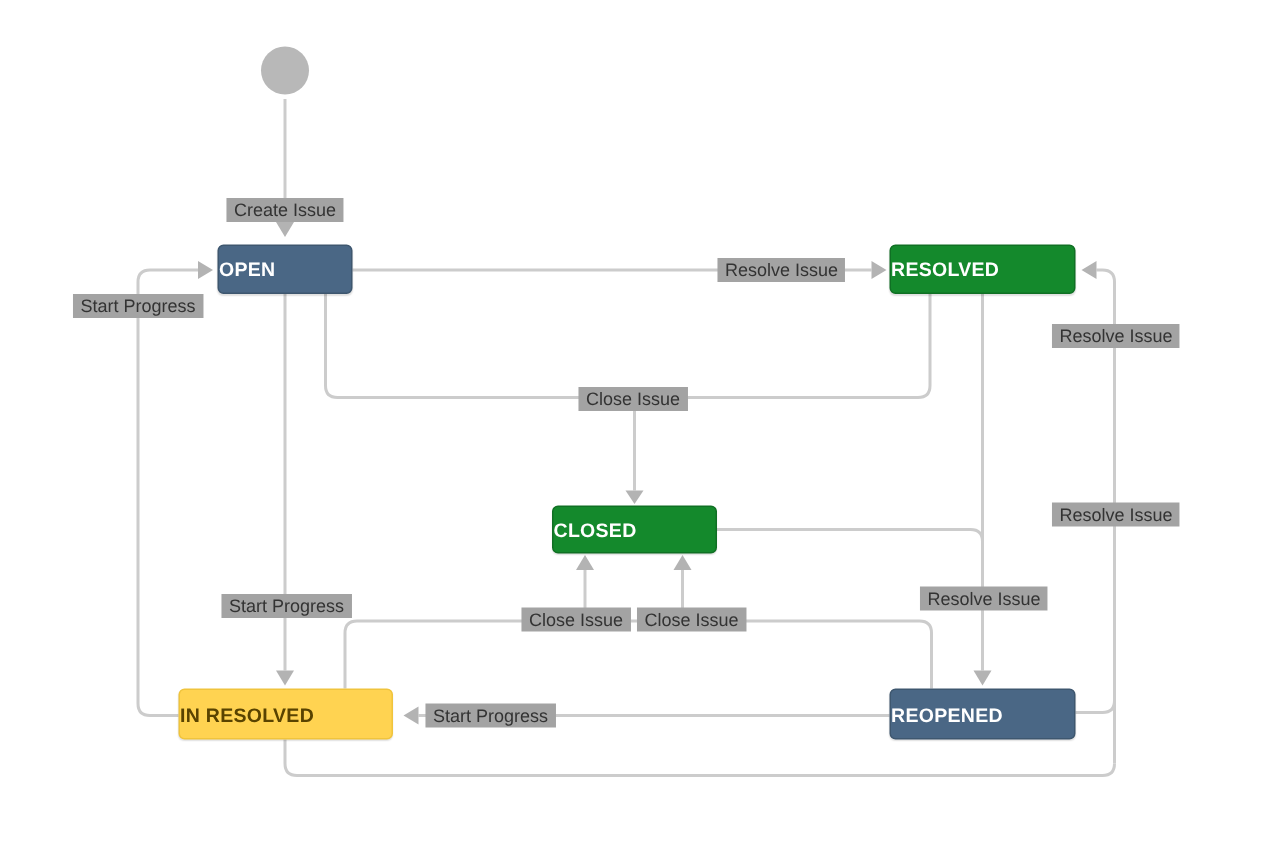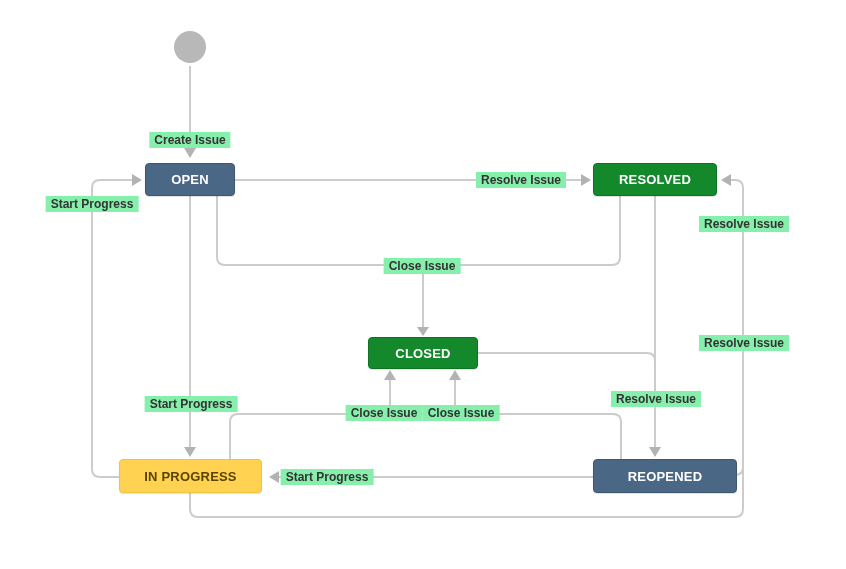--- a/index.html
+++ b/index.html
@@ -6,44 +6,44 @@
   #canvas {
     position: relative;
     width: 846px; height: 569px;
     background: #ffffff;
     font-family: "Liberation Sans", sans-serif;
     overflow: hidden;
   }
   #wires { position: absolute; left: 0; top: 0; width: 846px; height: 569px; }
   .node {
     position: absolute;
-    display: flex; align-items: center; justify-content: center;
+    display: flex; align-items: center; 
     border-radius: 4px;
     font-size: 13px; font-weight: bold;
     letter-spacing: 0.2px;
     box-sizing: border-box;
     cursor: default;
     box-shadow: 0 1px 1px rgba(0,0,0,0.12);
   }
   .node-open      { left:145px; top:163px; width:90px;  height:33px; background:#4a6785; color:#ffffff; border:1px solid #3e576f; }
   .node-resolved  { left:593px; top:163px; width:124px; height:33px; background:#14892c; color:#ffffff; border:1px solid #107024; }
   .node-closed    { left:368px; top:337px; width:110px; height:32px; background:#14892c; color:#ffffff; border:1px solid #107024; }
   .node-inprogress{ left:119px; top:459px; width:143px; height:34px; background:#ffd351; color:#594300; border:1px solid #f0c43c; }
-  .node-reopened  { left:593px; top:459px; width:144px; height:34px; background:#4a6785; color:#ffffff; border:1px solid #3e576f; }
+  .node-reopened  { left:593px; top:459px; width:124px; height:34px; background:#4a6785; color:#ffffff; border:1px solid #3e576f; }
   .start-node {
     position: absolute; left:174px; top:31px;
     width:32px; height:32px; border-radius:50%;
     background:#b8b8b8;
   }
   .tlabel {
     position: absolute;
     transform: translate(-50%,-50%);
-    background:#86efac;
+    background:#a3a3a3;
     color:#333333;
-    font-size:12px; font-weight:bold;
+    font-size:12px; font-weight:normal;
     white-space:nowrap;
     padding:1px 5px;
     line-height:14px;
   }
 </style>
 </head>
 <body>
 
 <div id="canvas">
 
@@ -91,21 +91,21 @@
   <div class="node node-open">
     <span>OPEN</span>
   </div>
   <div class="node node-closed">
     <span>CLOSED</span>
   </div>
   <div class="node node-resolved">
     <span>RESOLVED</span>
   </div>
   <div class="node node-inprogress">
-    <span>IN PROGRESS</span>
+    <span>IN RESOLVED</span>
   </div>
   <div class="node node-reopened">
     <span>REOPENED</span>
   </div>
 
   <div class="tlabel" style="left:190px; top:140px;">Create Issue</div>
   <div class="tlabel" style="left:521px; top:180px;">Resolve Issue</div>
   <div class="tlabel" style="left:92px; top:204px;">Start Progress</div>
   <div class="tlabel" style="left:422px; top:266px;">Close Issue</div>
   <div class="tlabel" style="left:191px; top:404px;">Start Progress</div>

